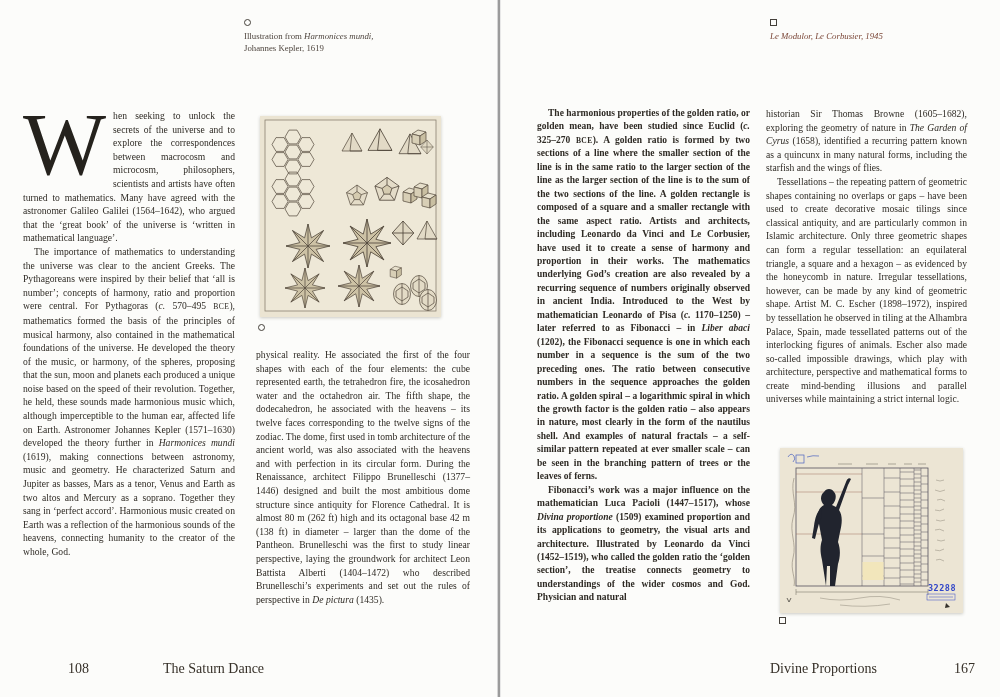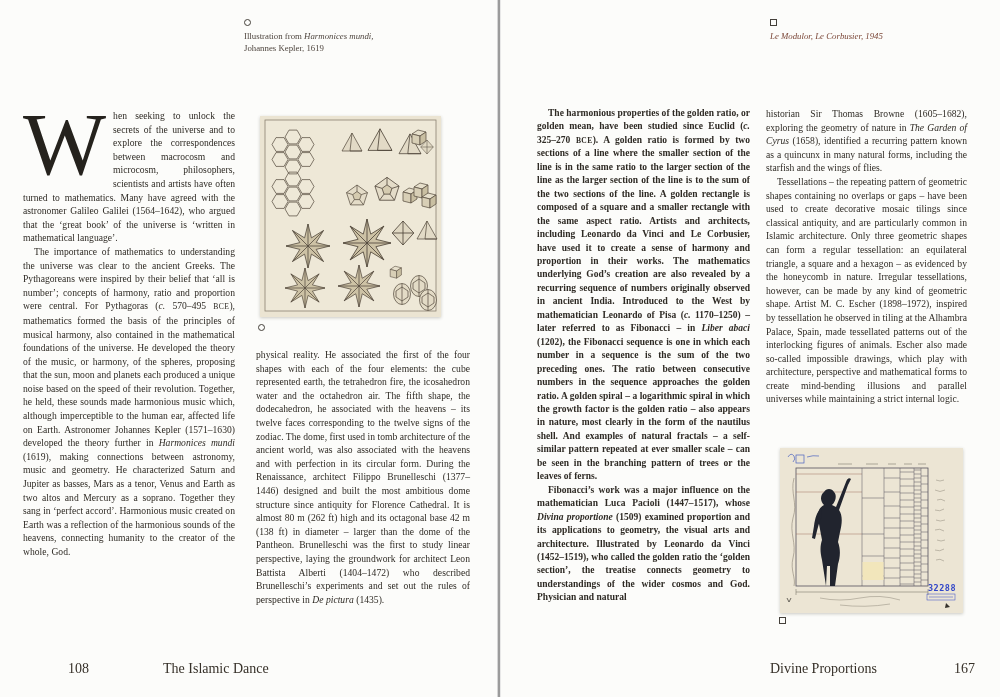--- a/index.html
+++ b/index.html
@@ -235,15 +235,15 @@
       <path d="M149,149 h24" stroke="#3347c8" stroke-width="0.5"></path>
     </g>
 
     <path d="M166,155 l4,4 l-5,1 Z" fill="#35322c"></path>
     <path d="M7,150 l2,4 M9,154 l2,-4" stroke="#35322c" stroke-width="0.7" fill="none"></path>
   </svg>
 </figure>
 <span class="marker fig-marker" id="marker-modulor"></span>
 
 <div class="folio" id="folio-left">108</div>
-<div class="folio" id="running-left">The Islamic Dance</div>
+<div class="folio" id="running-left">The Saturn Dance</div>
 <div class="folio" id="running-right">Divine Proportions</div>
 <div class="folio" id="folio-right">167</div>
 
 </body></html>

